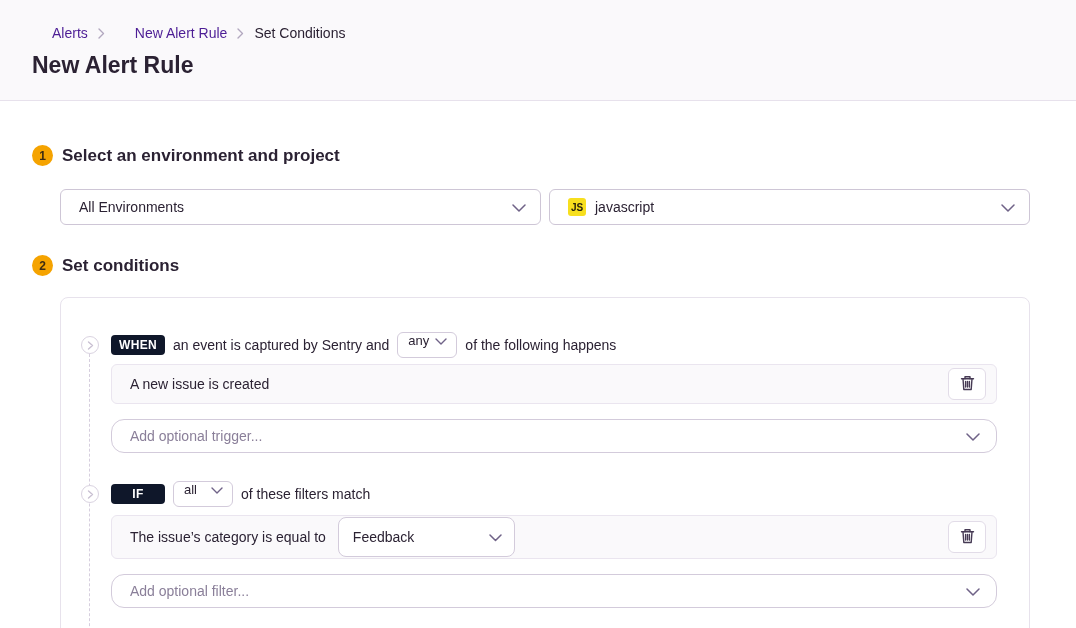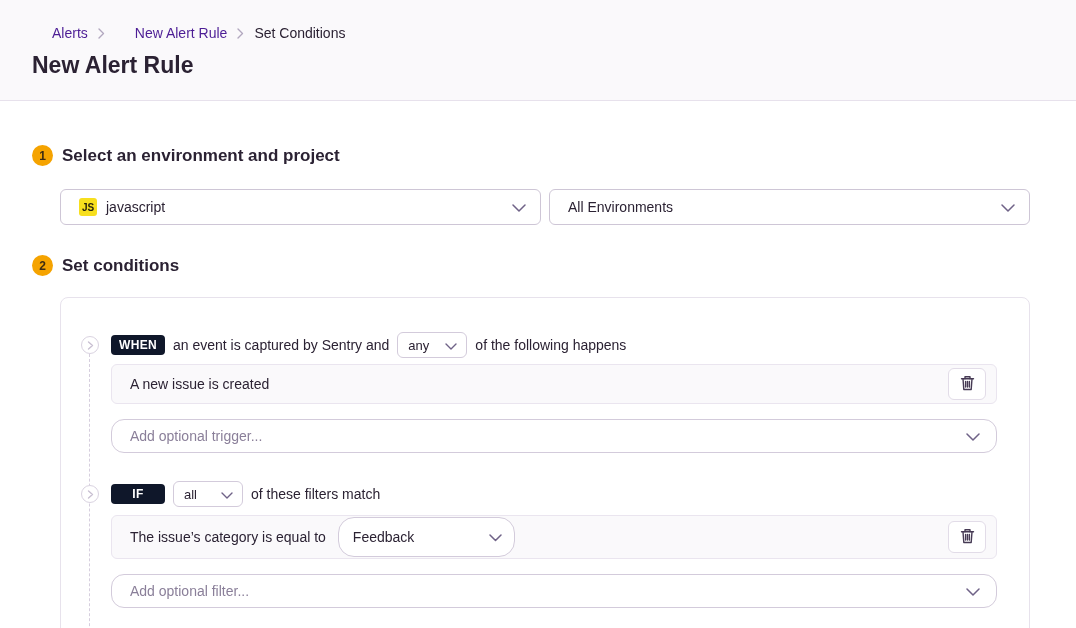--- a/index.html
+++ b/index.html
@@ -69,36 +69,36 @@
   .card-content { margin:0 32px 0 50px; padding-top:34px; }
   .cond-line { display:flex; align-items:center; gap:8px; height:26px; font-size:14px; }
   .cond-line.if-line { margin-top:28px; }
   .badge {
     min-width:54px; height:20px; padding:0 8px;
     background:#0f172a; color:#fff;
     font-size:12px; font-weight:700; letter-spacing:.3px;
     border-radius:4px; display:flex; align-items:center; justify-content:center;
   }
   .select-sm {
-    width:70px; height:26px; background:#fff;
+    width:60px; height:26px; background:#fff;
     border:1px solid #D3CBDB; border-radius:6px;
-    display:flex; align-items:center; justify-content:space-between;
+    display:flex; align-items:flex-start; justify-content:space-between;
     padding:0 9px 0 10px; font-size:13px; cursor:pointer;
   }
   .rule-row {
     margin-top:6px; height:40px;
     background:#FAF9FB; border:1px solid #EAE5EF; border-radius:6px;
     display:flex; align-items:center; justify-content:space-between;
     padding:0 10px 0 18px; font-size:14px;gap:29px;
   }
   .rule-row.filter { margin-top:8px; height:44px; }
   .rule-left { display:flex; align-items:center; gap:12px; }
   .select-md {
     width:177px; height:40px; background:#fff;
-    border:1px solid #D3CBDB; border-radius:16px;
+    border:1px solid #D3CBDB; border-radius:8px;
     display:flex; align-items:center; justify-content:space-between;
     padding:0 12px 0 14px; font-size:14px; cursor:pointer;
   }
   .trash-btn {
     width:38px; height:32px; background:#fff;
     border:1px solid #E2DCE8; border-radius:6px;
     display:flex; align-items:center; justify-content:center; cursor:pointer;
   }
   .add-row {
     margin-top:15px; height:34px; background:#fff;
@@ -132,32 +132,32 @@
 <div class="main">
 
   <div class="section-header first">
     <div class="step-circle">1</div>
     <div class="section-title">Select an environment and project</div>
   </div>
 
   <div class="selects-row">
     <div class="select-lg">
       <div class="left">
-        <span class="js-badge">JS</span>
-        <span>javascript</span>
+        <span>All Environments</span>
       </div>
       <span>
         <svg width="14" height="8" viewBox="0 0 14 8">
             <path d="M1 1l6 6 6-6" fill="none" stroke="#6F6287" stroke-width="1.5" stroke-linecap="round" stroke-linejoin="round"></path>
           </svg>
       </span>
     </div>
     <div class="select-lg">
       <div class="left">
-        <span>All Environments</span>
+        <span class="js-badge">JS</span>
+        <span>javascript</span>
       </div>
       <span>
         <svg width="14" height="8" viewBox="0 0 14 8">
             <path d="M1 1l6 6 6-6" fill="none" stroke="#6F6287" stroke-width="1.5" stroke-linecap="round" stroke-linejoin="round"></path>
           </svg>
       </span>
     </div>
   </div>
 
   <div class="section-header second">

